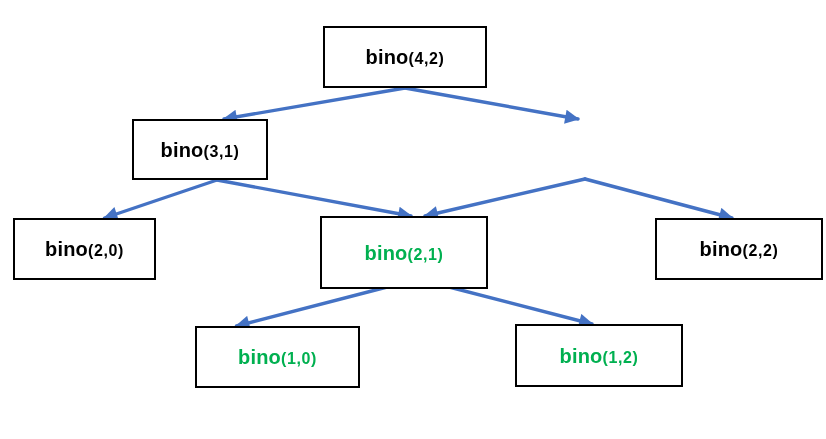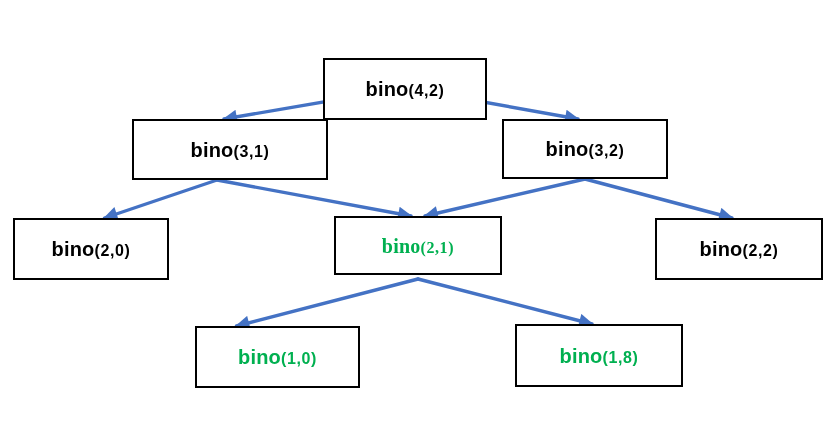--- a/index.html
+++ b/index.html
@@ -63,45 +63,42 @@
   <line x1="405" y1="88" x2="224" y2="119" class="edge" marker-end="url(#arrowhead)"></line>
       <line x1="405" y1="88" x2="578" y2="119" class="edge" marker-end="url(#arrowhead)"></line>
       <line x1="217" y1="180" x2="104.5" y2="218" class="edge" marker-end="url(#arrowhead)"></line>
       <line x1="217" y1="180" x2="411" y2="216" class="edge" marker-end="url(#arrowhead)"></line>
       <line x1="585" y1="179" x2="425" y2="216" class="edge" marker-end="url(#arrowhead)"></line>
       <line x1="585" y1="179" x2="732" y2="218" class="edge" marker-end="url(#arrowhead)"></line>
       <line x1="418" y1="279" x2="236.5" y2="326" class="edge" marker-end="url(#arrowhead)"></line>
       <line x1="418" y1="279" x2="592" y2="324" class="edge" marker-end="url(#arrowhead)"></line>
     </svg>
 
-  <div class="node" style="left:323px; top:26px; width:164px; height:62px;margin-top:32px;">
+  <div class="node" style="left:323px; top:26px; width:164px; height:62px;">
     <span class="label"><span class="fn">bino</span><span class="args">(4,2)</span></span>
   </div>
 
-  <div class="node" style="left:132px; top:119px; width:196px; height:61px;align-items:center;">
+  <div class="node" style="left:132px; top:119px; width:136px; height:61px;align-items:center;">
     <span class="label"><span class="fn">bino</span><span class="args">(3,1)</span></span>
   </div>
 
-  <div class="node" style="left:502px; top:119px; width:166px; height:60px;">
-    <span class="label"><span class="fn">bino</span><span class="args">(3,2)</span></span>
-  </div>
 
-  <div class="node" style="left:13px; top:218px; width:156px; height:62px;">
+  <div class="node" style="left:13px; top:218px; width:143px; height:62px;">
     <span class="label"><span class="fn">bino</span><span class="args">(2,0)</span></span>
   </div>
 
-  <div class="node highlighted" style="left:334px; top:216px; width:168px; height:59px;font-family:Liberation Serif, serif;">
+  <div class="node highlighted" style="left:320px; top:216px; width:168px; height:73px;">
     <span class="label"><span class="fn">bino</span><span class="args">(2,1)</span></span>
   </div>
 
   <div class="node" style="left:655px; top:218px; width:168px; height:62px;text-align:right;">
     <span class="label"><span class="fn">bino</span><span class="args">(2,2)</span></span>
   </div>
 
   <div class="node highlighted" style="left:147px; top:326px; width:165px; height:62px;margin-left:48px;">
     <span class="label"><span class="fn">bino</span><span class="args">(1,0)</span></span>
   </div>
 
   <div class="node highlighted" style="left:515px; top:324px; width:168px; height:63px;">
-    <span class="label"><span class="fn">bino</span><span class="args">(1,8)</span></span>
+    <span class="label"><span class="fn">bino</span><span class="args">(1,2)</span></span>
   </div>
 
 </div>
 
 </body></html>

